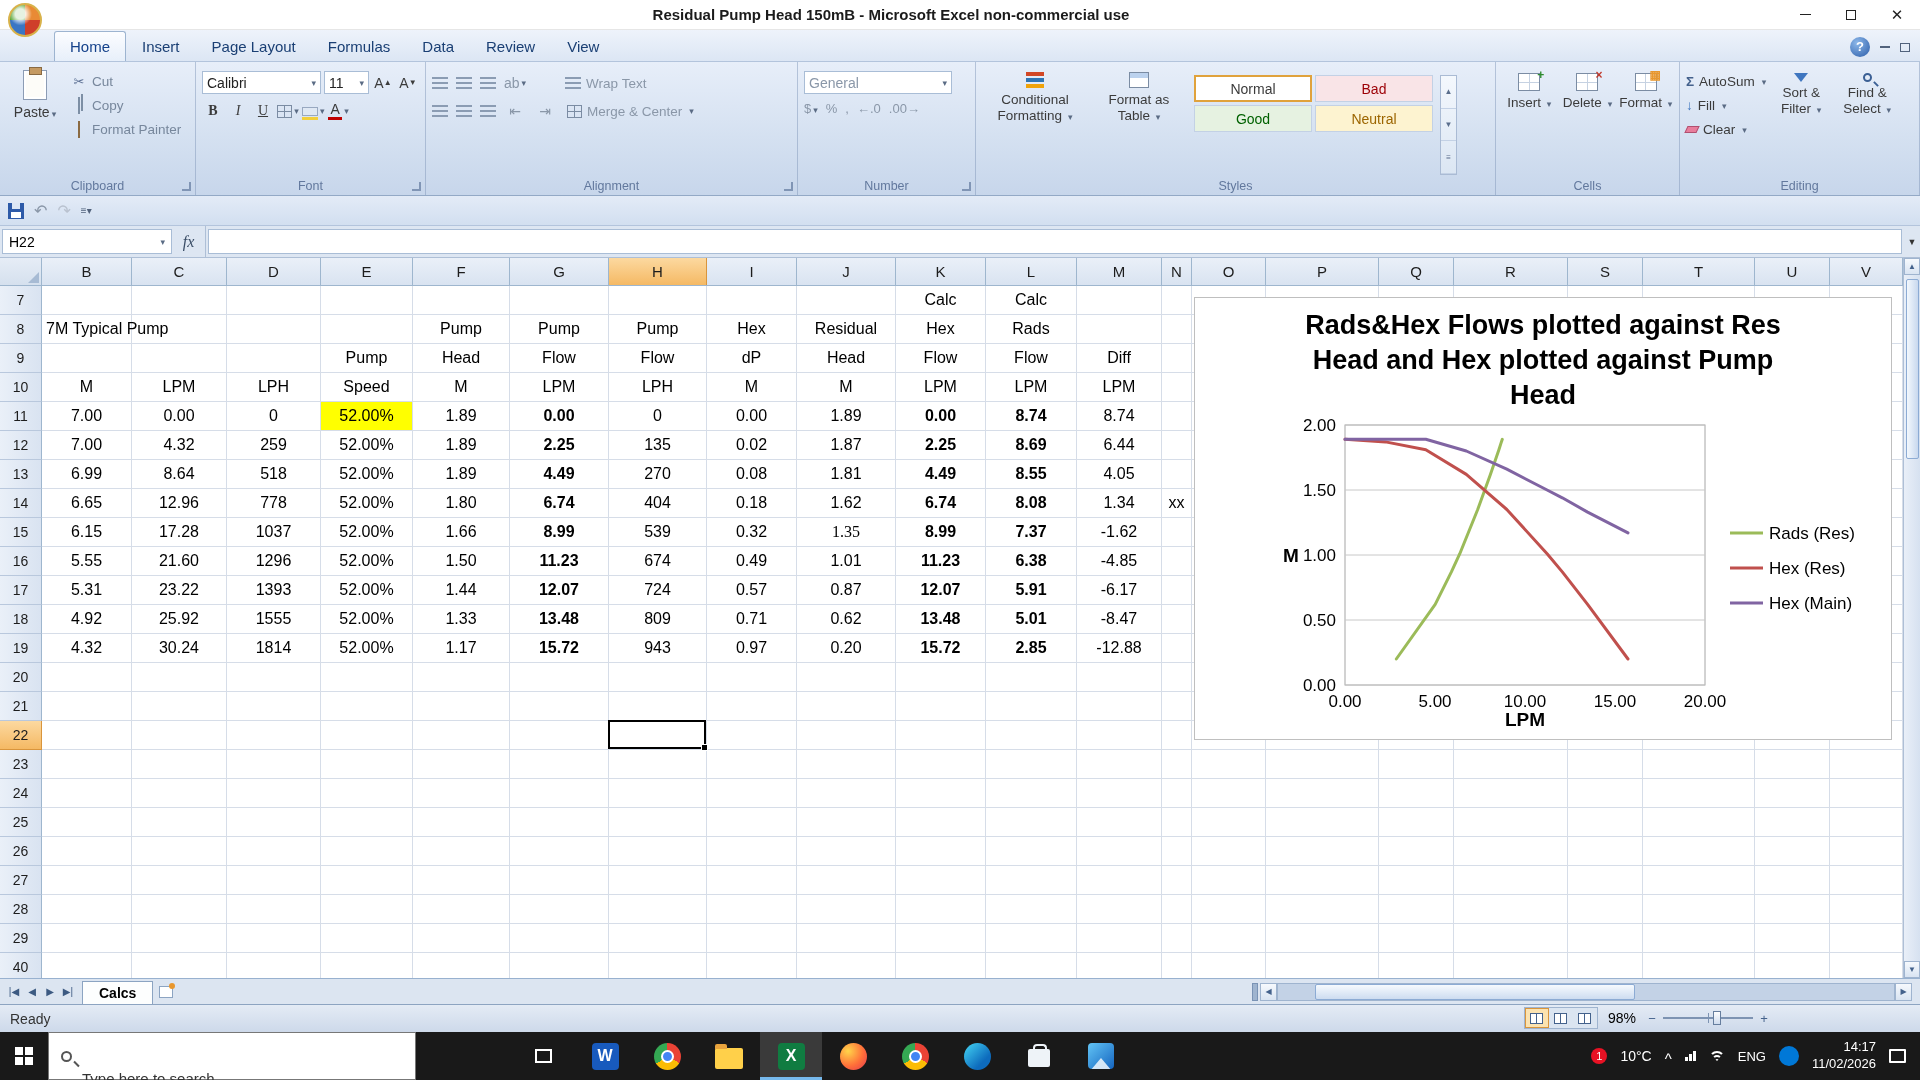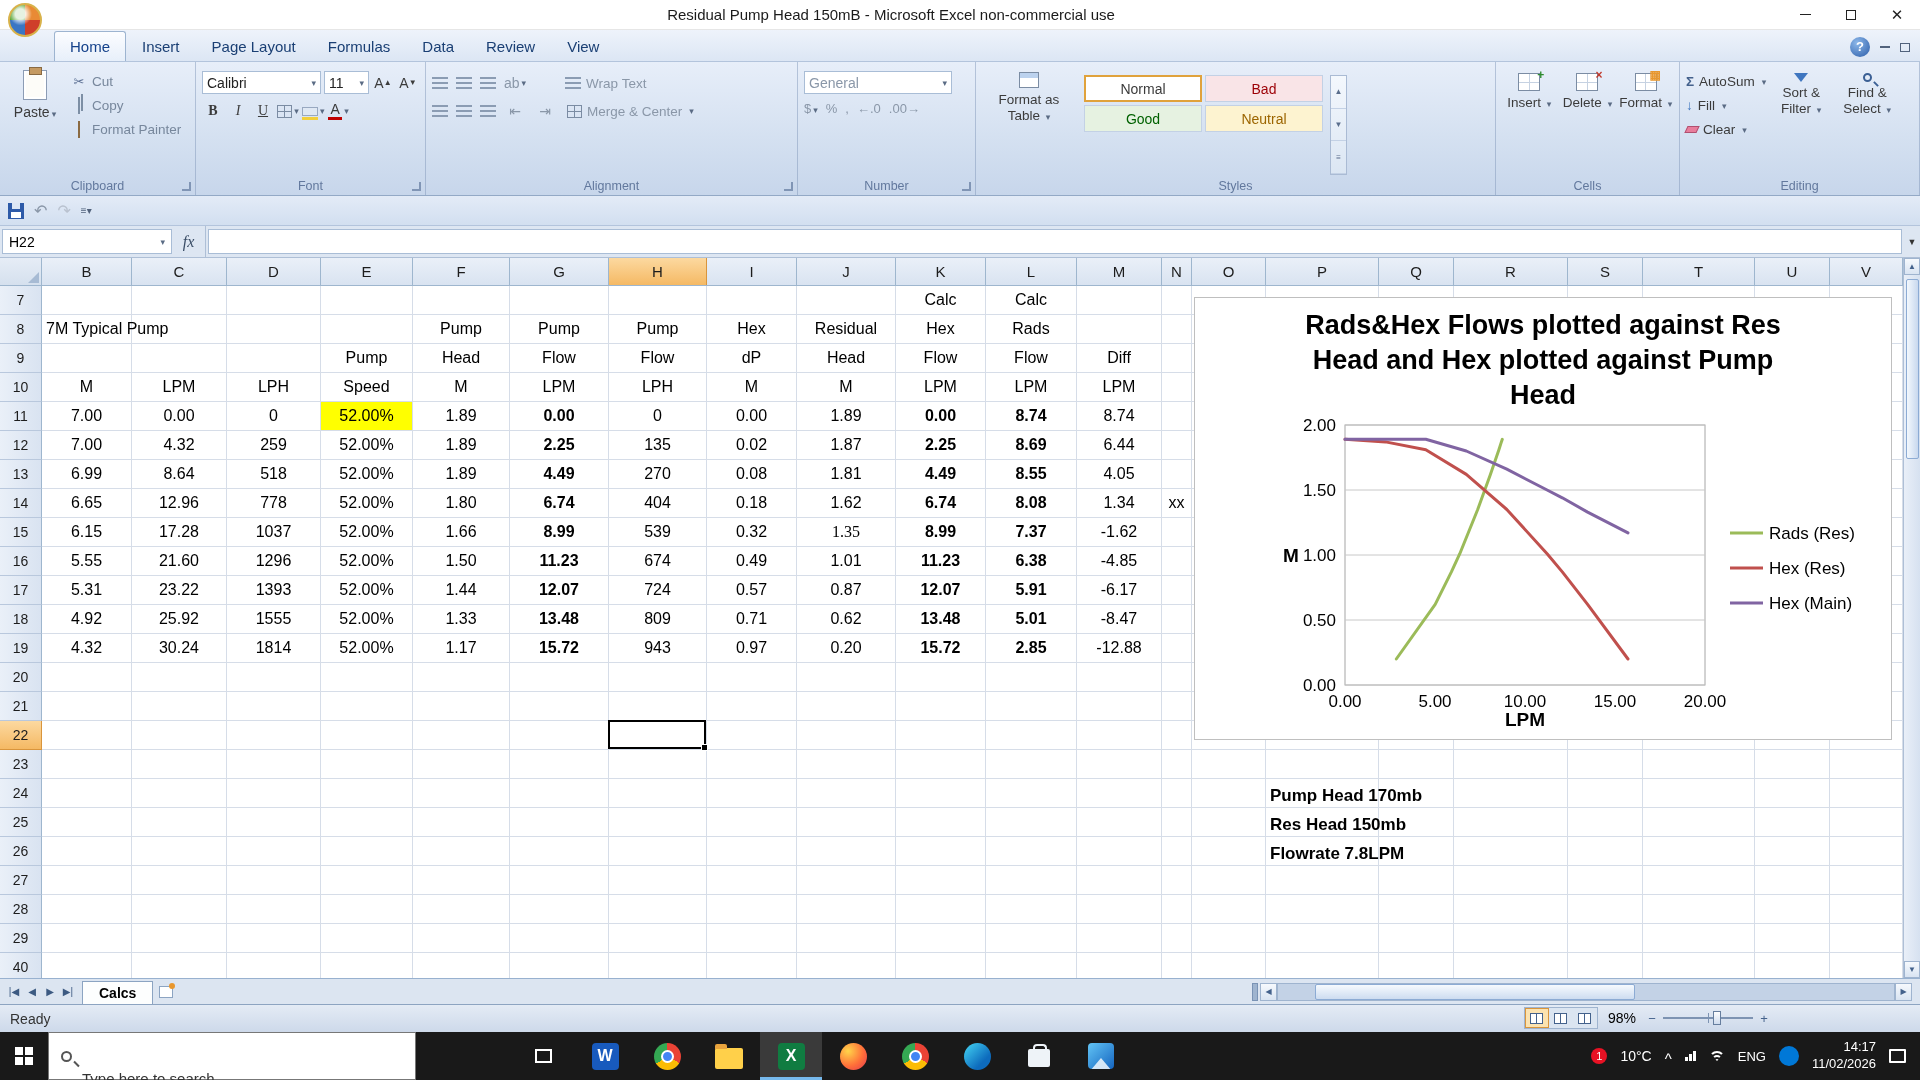--- a/index.html
+++ b/index.html
@@ -6,21 +6,21 @@
 html,body{width:1920px;height:1080px;overflow:hidden;font-family:"Liberation Sans",sans-serif;background:#fff;}
 .screen{position:relative;width:1920px;height:1080px;background:#fff;overflow:hidden;}
 .band{position:absolute;left:0;right:0;}
 
 
 .titlebar{top:0;height:30px;background:#fff;border-bottom:1px solid #e6e6e6;display:flex;align-items:center;}
 .orb{position:absolute;left:8px;top:3px;width:34px;height:34px;border-radius:50%;
  background:radial-gradient(circle at 35% 30%,rgba(255,255,255,.85) 0 18%,rgba(255,255,255,0) 40%),
  conic-gradient(#e98a35 0 25%,#cf3f2a 25% 50%,#3a76c4 50% 75%,#58a637 75% 100%);
  border:2px solid #d8b24a;z-index:40;}
-.tb-title{flex:1;text-align:center;font-size:15px;color:#1b1b1b;}
+.tb-title{flex:1;text-align:center;font-size:15px;color:#1b1b1b;font-weight:bold;}
 .winbtns{display:flex;height:30px;}
 .winbtn{width:46px;height:30px;display:flex;align-items:center;justify-content:center;color:#222;font-size:13px;}
 .ic-min{width:11px;height:1px;background:#222;}
 .ic-max{width:10px;height:10px;border:1px solid #222;}
 .ic-close{font-size:15px;line-height:1;}
 
 
 .tabsrow{top:30px;height:32px;background:linear-gradient(#eef3fb,#dce6f4);border-bottom:1px solid #b3c4dc;display:flex;align-items:flex-end;padding-left:54px;}
 .rtab{padding:6px 15px 6px;font-size:15px;color:#1a3f74;border:1px solid transparent;border-bottom:none;border-radius:3px 3px 0 0;}
 .rtab.active{background:linear-gradient(#fcfdff,#e7effa);border-color:#9db4d0;color:#15428b;}
@@ -343,20 +343,24 @@
           <span>←<span>.0</span></span>
           <span><span>.00</span>→</span>
         </div>
       </div>
       <div class="glabel"><span>Number</span></div>
       <span class="dlg"></span>
     </div>
 
     <div class="rgroup" style="width:520px">
       <div class="gbody">
+        <div class="stylebig">
+          <span class="ic-cf"></span>
+          <span><span>Conditional Formatting</span> <span class="dd">▾</span></span>
+        </div>
         <div class="stylebig" style="width:94px">
           <span class="ic-fat"></span>
           <span><span>Format as Table</span> <span class="dd">▾</span></span>
         </div>
         <div class="gal">
           <div class="gitem sel-style">Normal</div>
           <div class="gitem bad">Bad</div>
           <div class="gitem good">Good</div>
           <div class="gitem neutral">Neutral</div>
         </div>
@@ -1081,25 +1085,20 @@
           <polyline points="150.0,26.3 190.5,26.3 230.8,26.3 271.3,38.0 311.8,56.2 352.1,77.0 367.3,84.8 392.6,99.1 433.0,119.9" fill="none" stroke="#8064A2" stroke-width="3" stroke-linejoin="round" stroke-linecap="round"></polyline>
           <line x1="535" y1="120" x2="568" y2="120" stroke="#9BBB59" stroke-width="3"></line>
           <text x="574" y="126" font-size="17" fill="#000">Rads (Res)</text>
           <line x1="535" y1="155" x2="568" y2="155" stroke="#C0504D" stroke-width="3"></line>
           <text x="574" y="161" font-size="17" fill="#000">Hex (Res)</text>
           <line x1="535" y1="190" x2="568" y2="190" stroke="#8064A2" stroke-width="3"></line>
           <text x="574" y="196" font-size="17" fill="#000">Hex (Main)</text>
         </svg>
     </div>
 
-    <div class="annots" id="annots">
-        <div>Pump Head 170mb</div>
-        <div>Res Head 150mb</div>
-        <div>Flowrate 7.8LPM</div>
-      </div>
   </div>
 
   <div class="vscroll">
     <div class="varrow">▲</div>
     <div class="vthumb"></div>
     <div class="vspacer"></div>
     <div class="varrow">▼</div>
   </div>
 
   <div class="band tabsbar">

